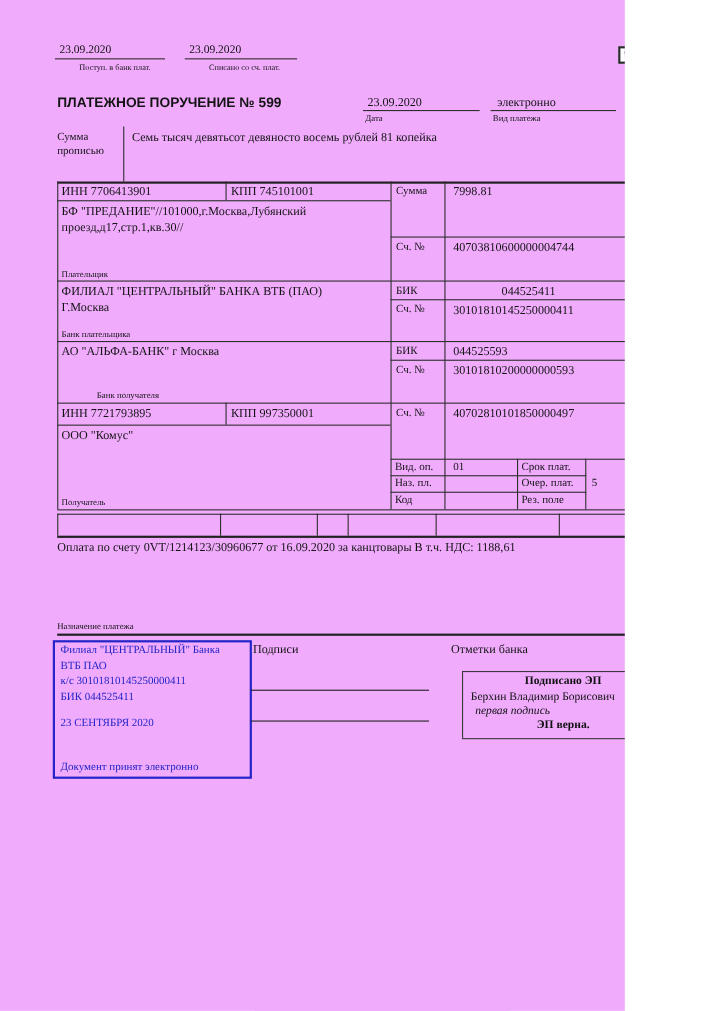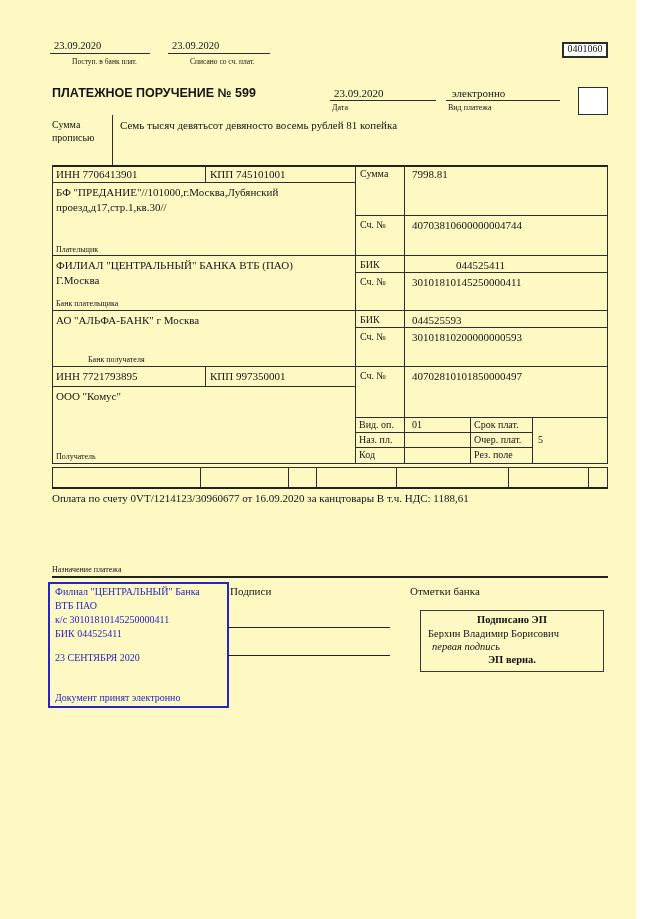--- a/index.html
+++ b/index.html
@@ -1,16 +1,16 @@
 <!DOCTYPE html>
 <html><head>
 <meta charset="utf-8">
 <style>
   html,body{margin:0;padding:0;background:#ffffff;}
-  .page{position:relative;width:636px;height:919px;background:#fef9c3;overflow:hidden;
+  .page{position:relative;width:568px;height:919px;background:#f0abfc;overflow:hidden;
         font-family:"Liberation Serif", serif;color:#111;}
   .tx{position:absolute;font-family:"Liberation Serif", serif;font-size:11px;color:#141414;
       white-space:nowrap;line-height:1.25;}
   .d10{font-size:10.5px;}
   .m10{font-size:10px;}
   .lbl{font-size:8px;}
   .lbl7{font-size:7.5px;margin-left:20px;}
   .b{font-weight:bold;}
   .i{font-style:italic;}
   .sans{font-family:"Liberation Sans", sans-serif;}

